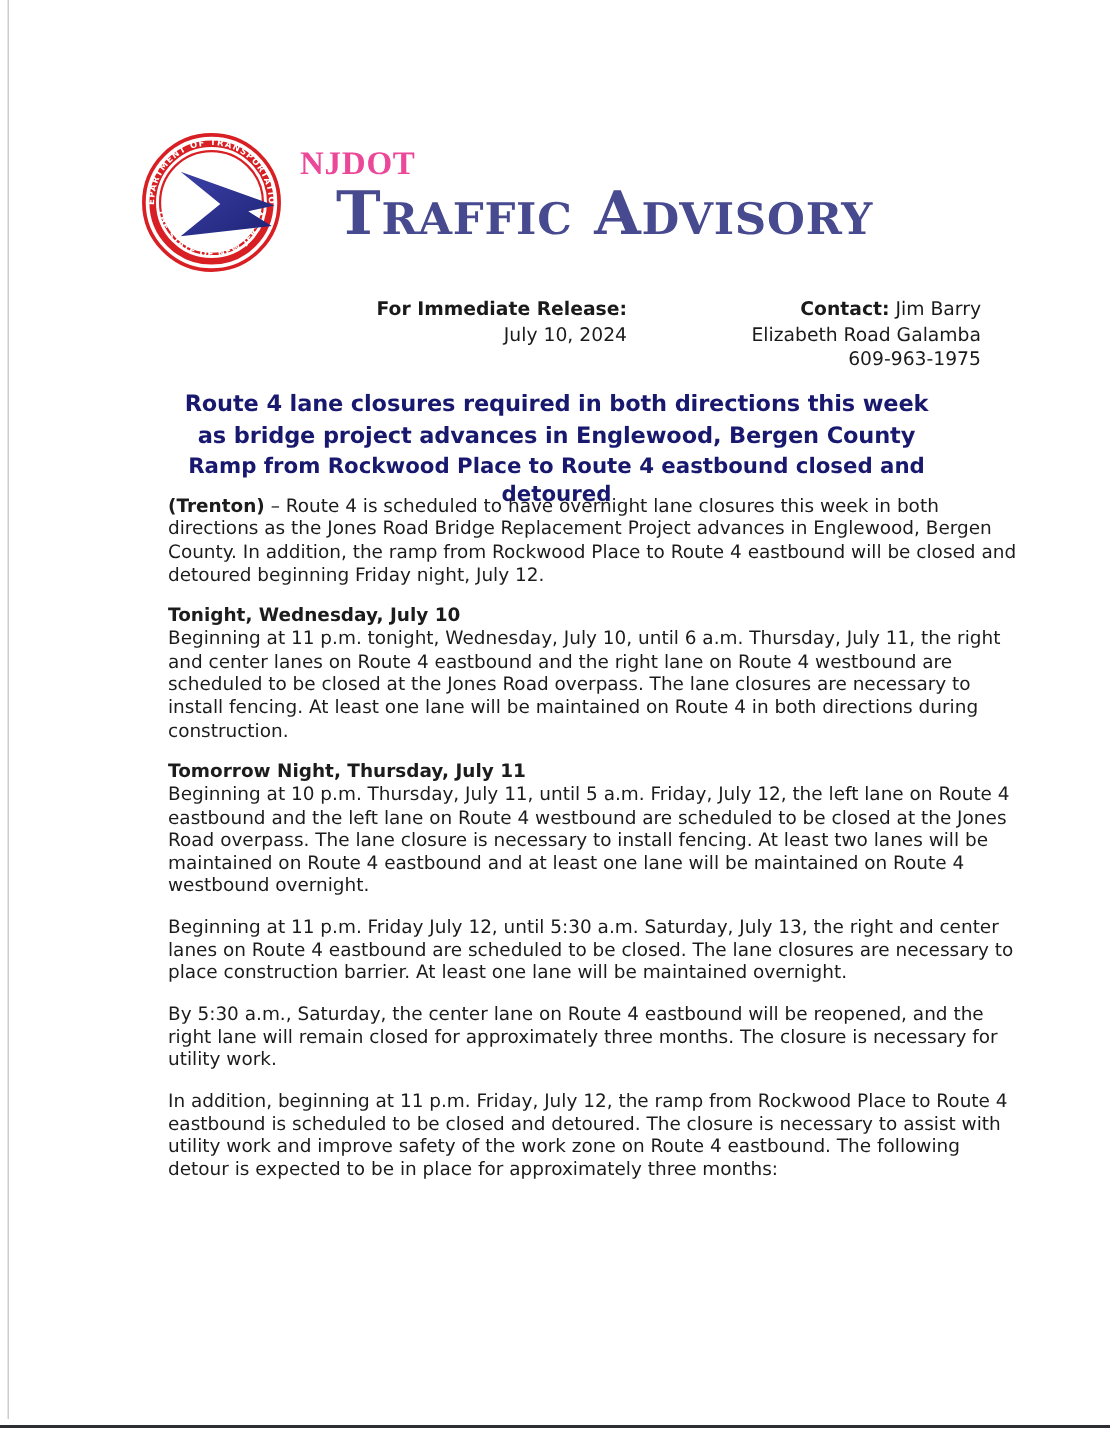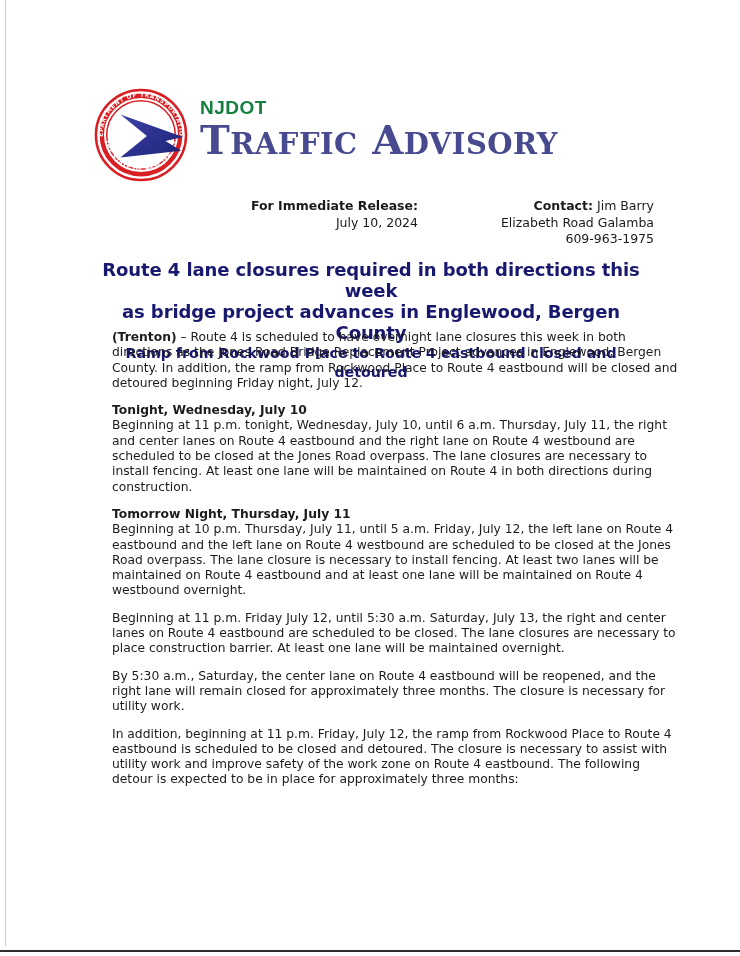--- a/index.html
+++ b/index.html
@@ -57,36 +57,37 @@
     top: 2px;
     width: 102px;
     height: 98px;
   }
   .masthead-text {
     position: absolute;
     left: 112px;
     top: 14px;
   }
   .njdot {
-    font-family: Liberation Sans, sans-serif;
-    font-weight: bold;
-    font-size: 19px;
+    font-family: Liberation Serif, serif;
+    font-weight: bold;
+    font-size: 22px;
     letter-spacing: 0.5px;
-    color: #15803d;
+    color: #ec4899;
     line-height: 1;
     margin-bottom: 2px;
   }
   .traffic-advisory {
     font-family: "DejaVu Serif", serif;
     font-weight: bold;
     font-size: 40px;
     line-height: 1.04;
     color: #474a8e;
     letter-spacing: 0.5px;
     white-space: nowrap;
+    margin-left: 24px;
   }
   .traffic-advisory .sc {
     font-size: 29px;
   }
 
   
   .meta {
     position: absolute;
     left: 88px;
     top: 198px;
@@ -114,21 +115,21 @@
   
   .headline {
     position: absolute;
     left: 88px;
     top: 259px;
     width: 566px;
     text-align: center;
     color: #18186e;
   }
   .headline-main {
-    font-size: 18px;
+    font-size: 15px;
     font-weight: bold;
     line-height: 21px;
     letter-spacing: -0.1px;
   }
   .headline-sub {
     font-size: 14.2px;
     font-weight: bold;
     line-height: 19px;
     margin-top: 1px;
   }

